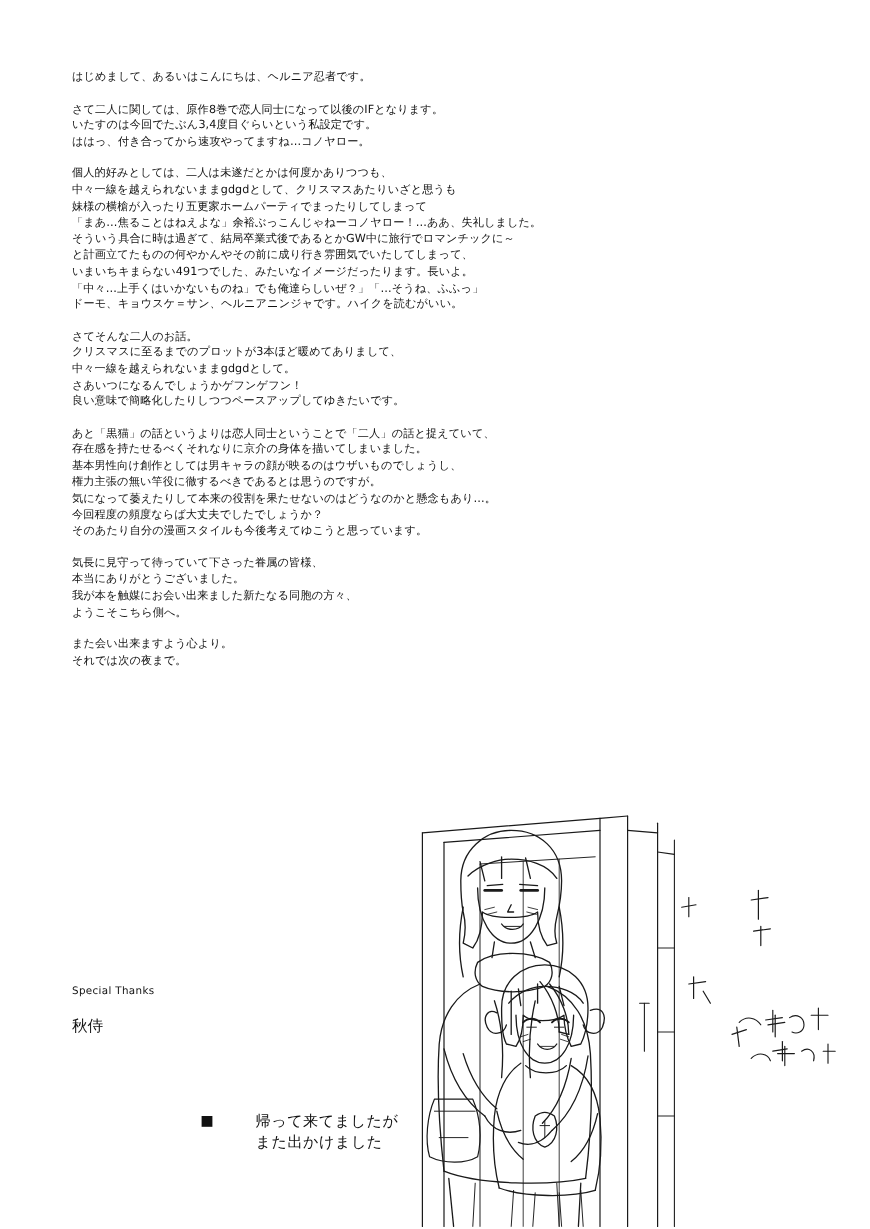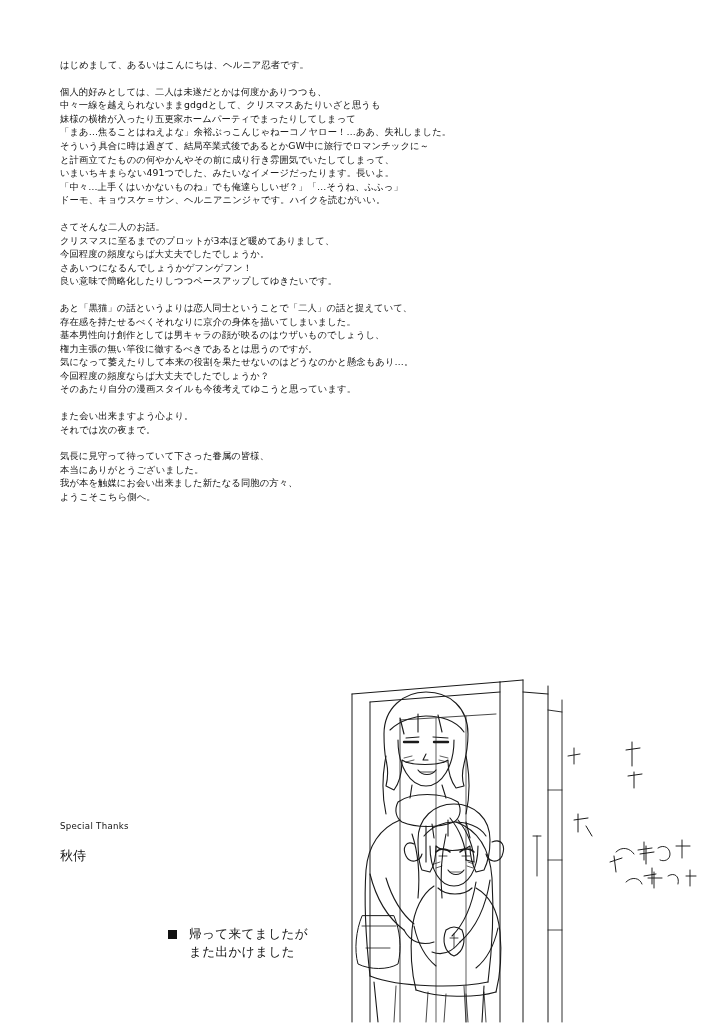--- a/index.html
+++ b/index.html
@@ -49,20 +49,21 @@
     font-size: 13px;
     line-height: 14px;
     margin: 0;
   }
   .caption-row {
     position: absolute;
     left: 168px;
     top: 925px;
     display: flex;
     align-items: flex-start;
+    gap: 24px;
   }
   .caption-marker {
     width: 9px;
     height: 9px;
     background: #111111;
     margin-top: 5px;
     margin-right: 12px;
     flex: 0 0 auto;
   }
   .caption-text {
@@ -82,47 +83,50 @@
     display: block;
   }
 </style>
 </head>
 <body>
 
 <div class="page">
 
   <div class="text-column">
     <p class="para">はじめまして、あるいはこんにちは、ヘルニア忍者です。</p>
+    <p class="para">さて二人に関しては、原作8巻で恋人同士になって以後のIFとなります。
+いたすのは今回でたぶん3,4度目ぐらいという私設定です。
+ははっ、付き合ってから速攻やってますね…コノヤロー。</p>
     <p class="para">個人的好みとしては、二人は未遂だとかは何度かありつつも、
 中々一線を越えられないままgdgdとして、クリスマスあたりいざと思うも
 妹様の横槍が入ったり五更家ホームパーティでまったりしてしまって
 「まあ…焦ることはねえよな」余裕ぶっこんじゃねーコノヤロー！…ああ、失礼しました。
 そういう具合に時は過ぎて、結局卒業式後であるとかGW中に旅行でロマンチックに～
 と計画立てたものの何やかんやその前に成り行き雰囲気でいたしてしまって、
 いまいちキまらない491つでした、みたいなイメージだったります。長いよ。
 「中々…上手くはいかないものね」でも俺達らしいぜ？」「…そうね、ふふっ」
 ドーモ、キョウスケ＝サン、ヘルニアニンジャです。ハイクを読むがいい。</p>
     <p class="para">さてそんな二人のお話。
 クリスマスに至るまでのプロットが3本ほど暖めてありまして、
-今回程度の頻度ならば大丈夫でしたでしょうか。
+中々一線を越えられないままgdgdとして。
 さあいつになるんでしょうかゲフンゲフン！
 良い意味で簡略化したりしつつペースアップしてゆきたいです。</p>
     <p class="para">あと「黒猫」の話というよりは恋人同士ということで「二人」の話と捉えていて、
 存在感を持たせるべくそれなりに京介の身体を描いてしまいました。
 基本男性向け創作としては男キャラの顔が映るのはウザいものでしょうし、
 権力主張の無い竿役に徹するべきであるとは思うのですが。
 気になって萎えたりして本来の役割を果たせないのはどうなのかと懸念もあり…。
 今回程度の頻度ならば大丈夫でしたでしょうか？
 そのあたり自分の漫画スタイルも今後考えてゆこうと思っています。</p>
-    <p class="para">また会い出来ますよう心より。
-それでは次の夜まで。</p>
     <p class="para">気長に見守って待っていて下さった眷属の皆様、
 本当にありがとうございました。
 我が本を触媒にお会い出来ました新たなる同胞の方々、
 ようこそこちら側へ。</p>
+    <p class="para">また会い出来ますよう心より。
+それでは次の夜まで。</p>
   </div>
 
   <div class="thanks-block">
     <p class="thanks-title">Special Thanks</p>
     <p class="thanks-name">秋侍</p>
   </div>
 
   <div class="caption-row">
     <span class="caption-marker"></span>
     <span class="caption-text">帰って来てましたが

